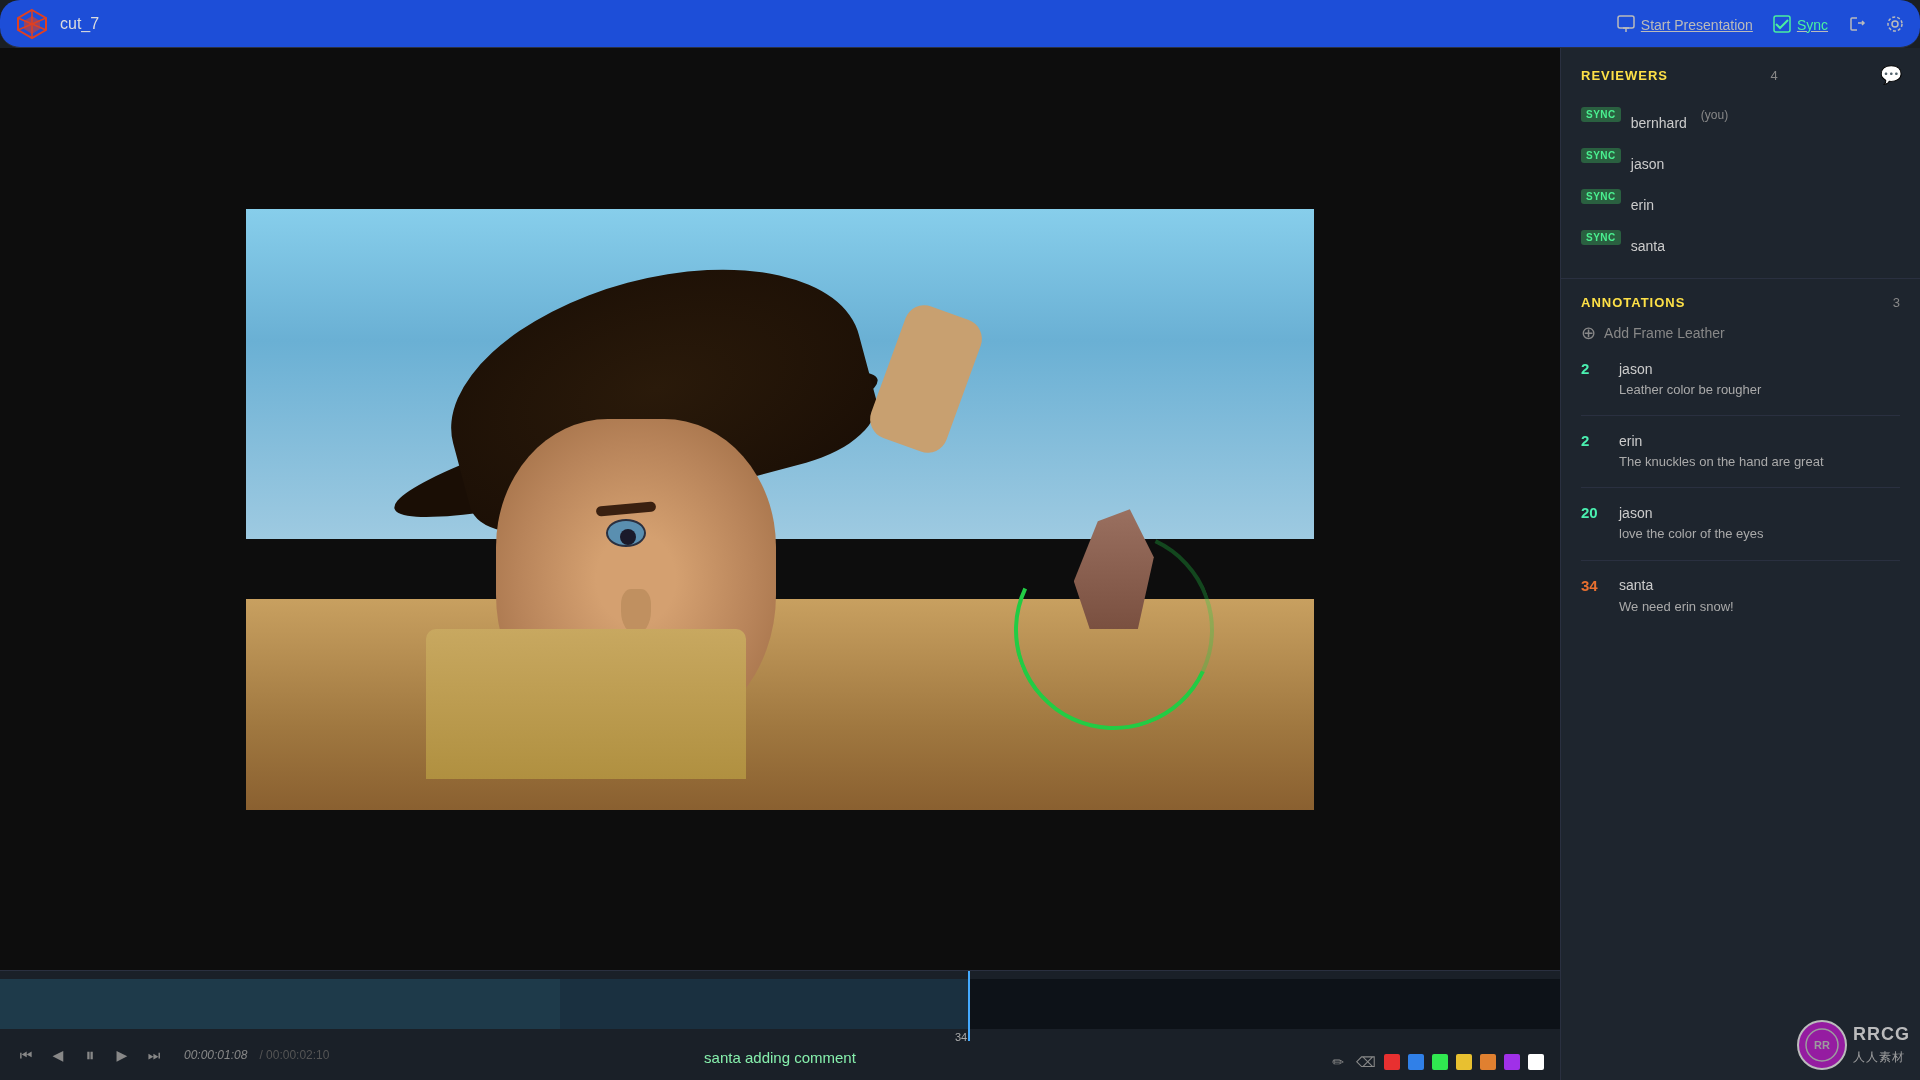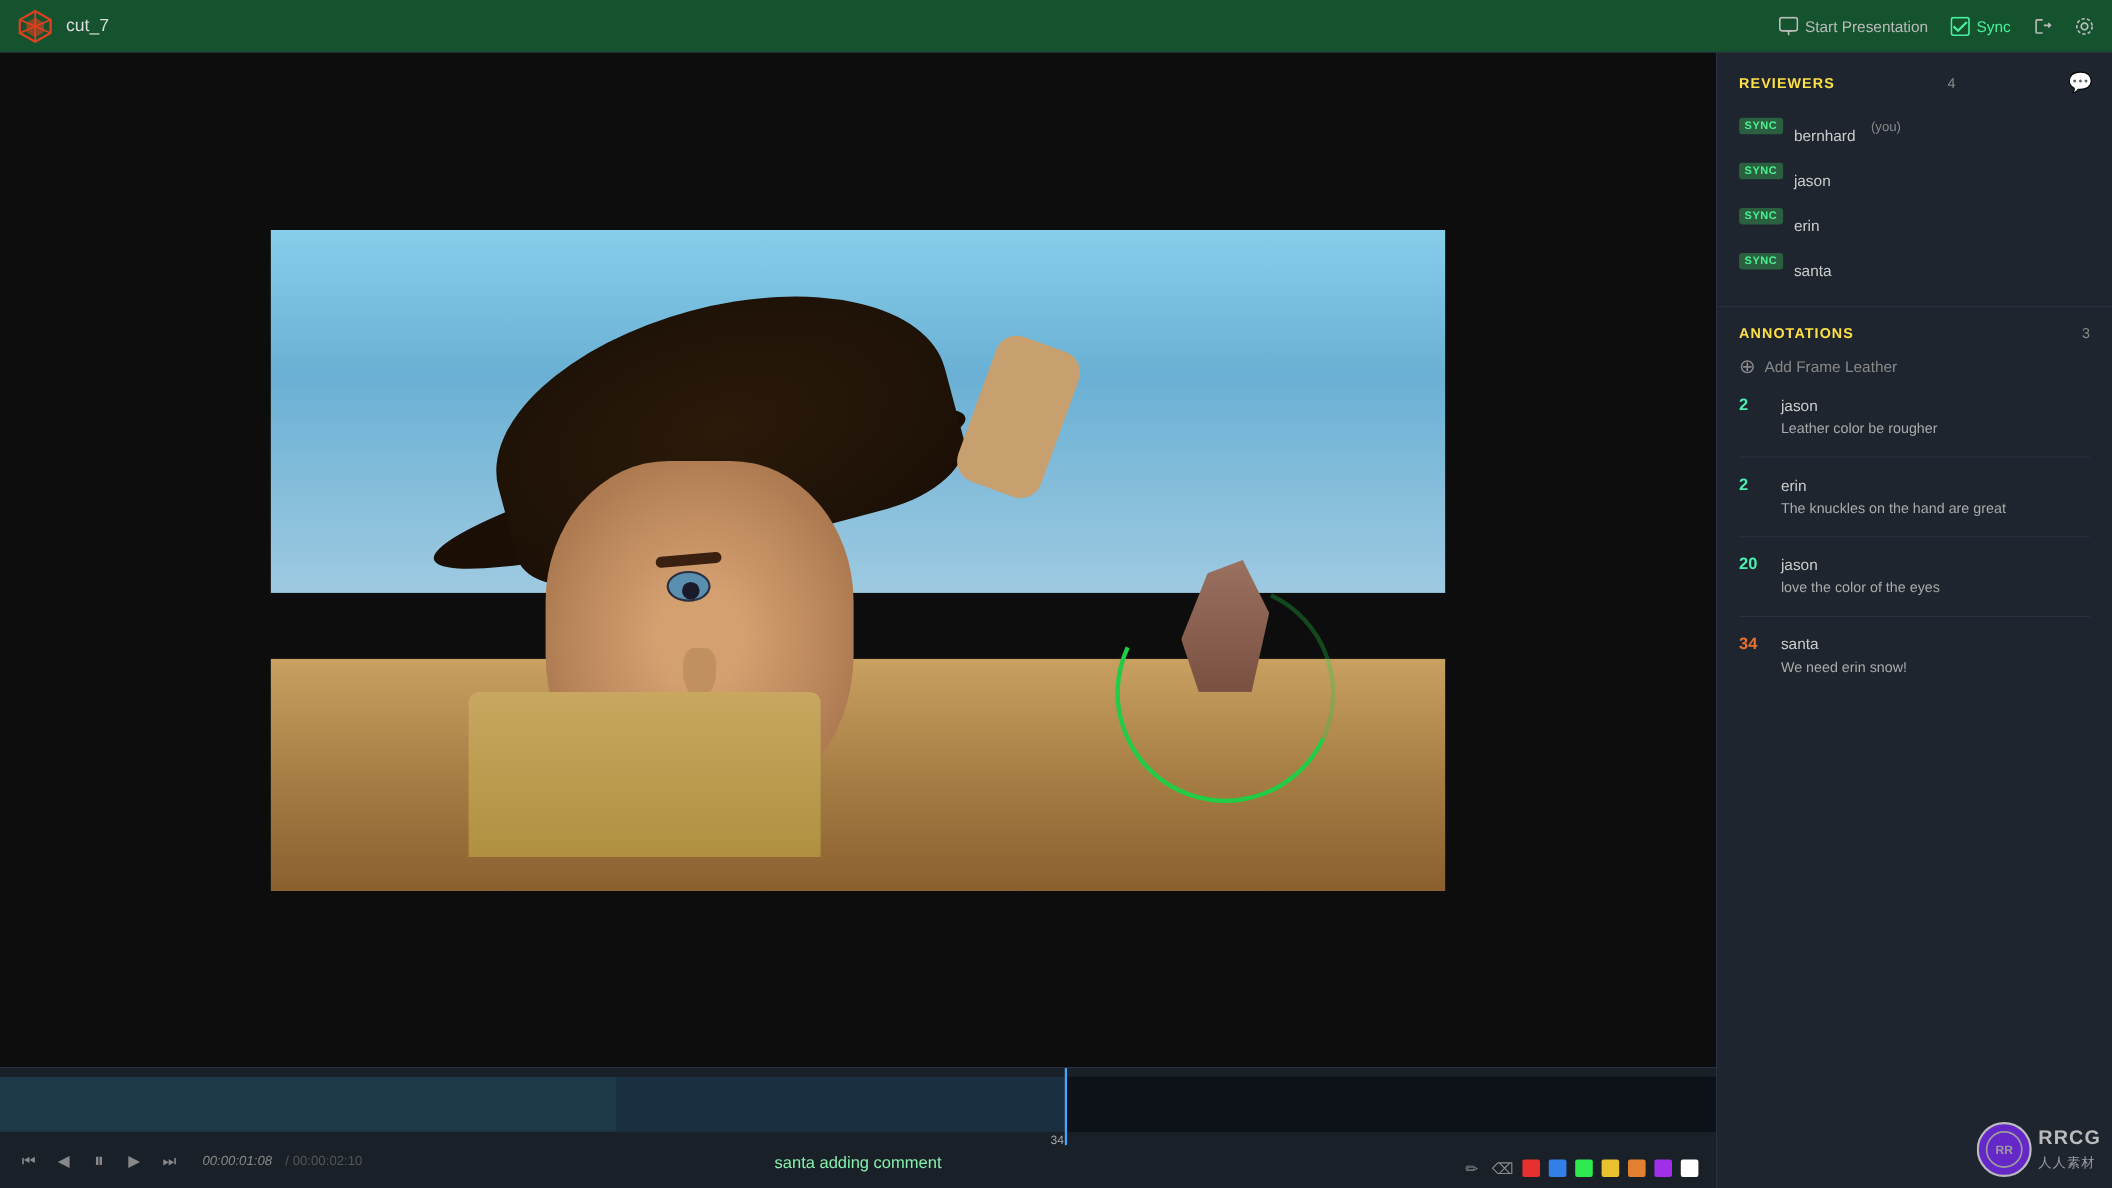--- a/index.html
+++ b/index.html
@@ -10,50 +10,52 @@
       font-family: 'Arial', sans-serif;
       color: #ccc;
       overflow: hidden;
       display: flex;
       flex-direction: column;
     }
 
     
     #topbar {
       height: 48px;
-      background: #14532d;
+      background: #1d4ed8;
       display: flex;
       align-items: center;
       padding: 0 16px;
       gap: 12px;
       border-bottom: 1px solid #2a3040;
       flex-shrink: 0;
+      border-radius: 20px;
     }
     #logo {
       width: 32px;
       height: 32px;
     }
     #title {
       color: #ddd;
       font-size: 16px;
       font-weight: 400;
     }
     #topbar-right {
       margin-left: auto;
       display: flex;
       align-items: center;
       gap: 20px;
     }
     .topbar-btn {
       display: flex;
-      align-items: center;
+      align-items: flex-end;
       gap: 6px;
       color: #bbb;
       font-size: 14px;
       cursor: pointer;
+      text-decoration: underline;
     }
 
     
     #main {
       flex: 1;
       display: flex;
       overflow: hidden;
     }
 
     
@@ -435,21 +437,21 @@
       gap: 6px;
     }
     #watermark-logo {
       width: 50px;
       height: 50px;
       border: 2px solid #ccc;
       border-radius: 50%;
       display: flex;
       align-items: center;
       justify-content: center;
-      background: #6d28d9;
+      background: #a21caf;
     }
     #watermark-text {
       color: #ccc;
       font-size: 18px;
       font-weight: 700;
       letter-spacing: 1px;
     }
   </style>
 </head>
 <body>

